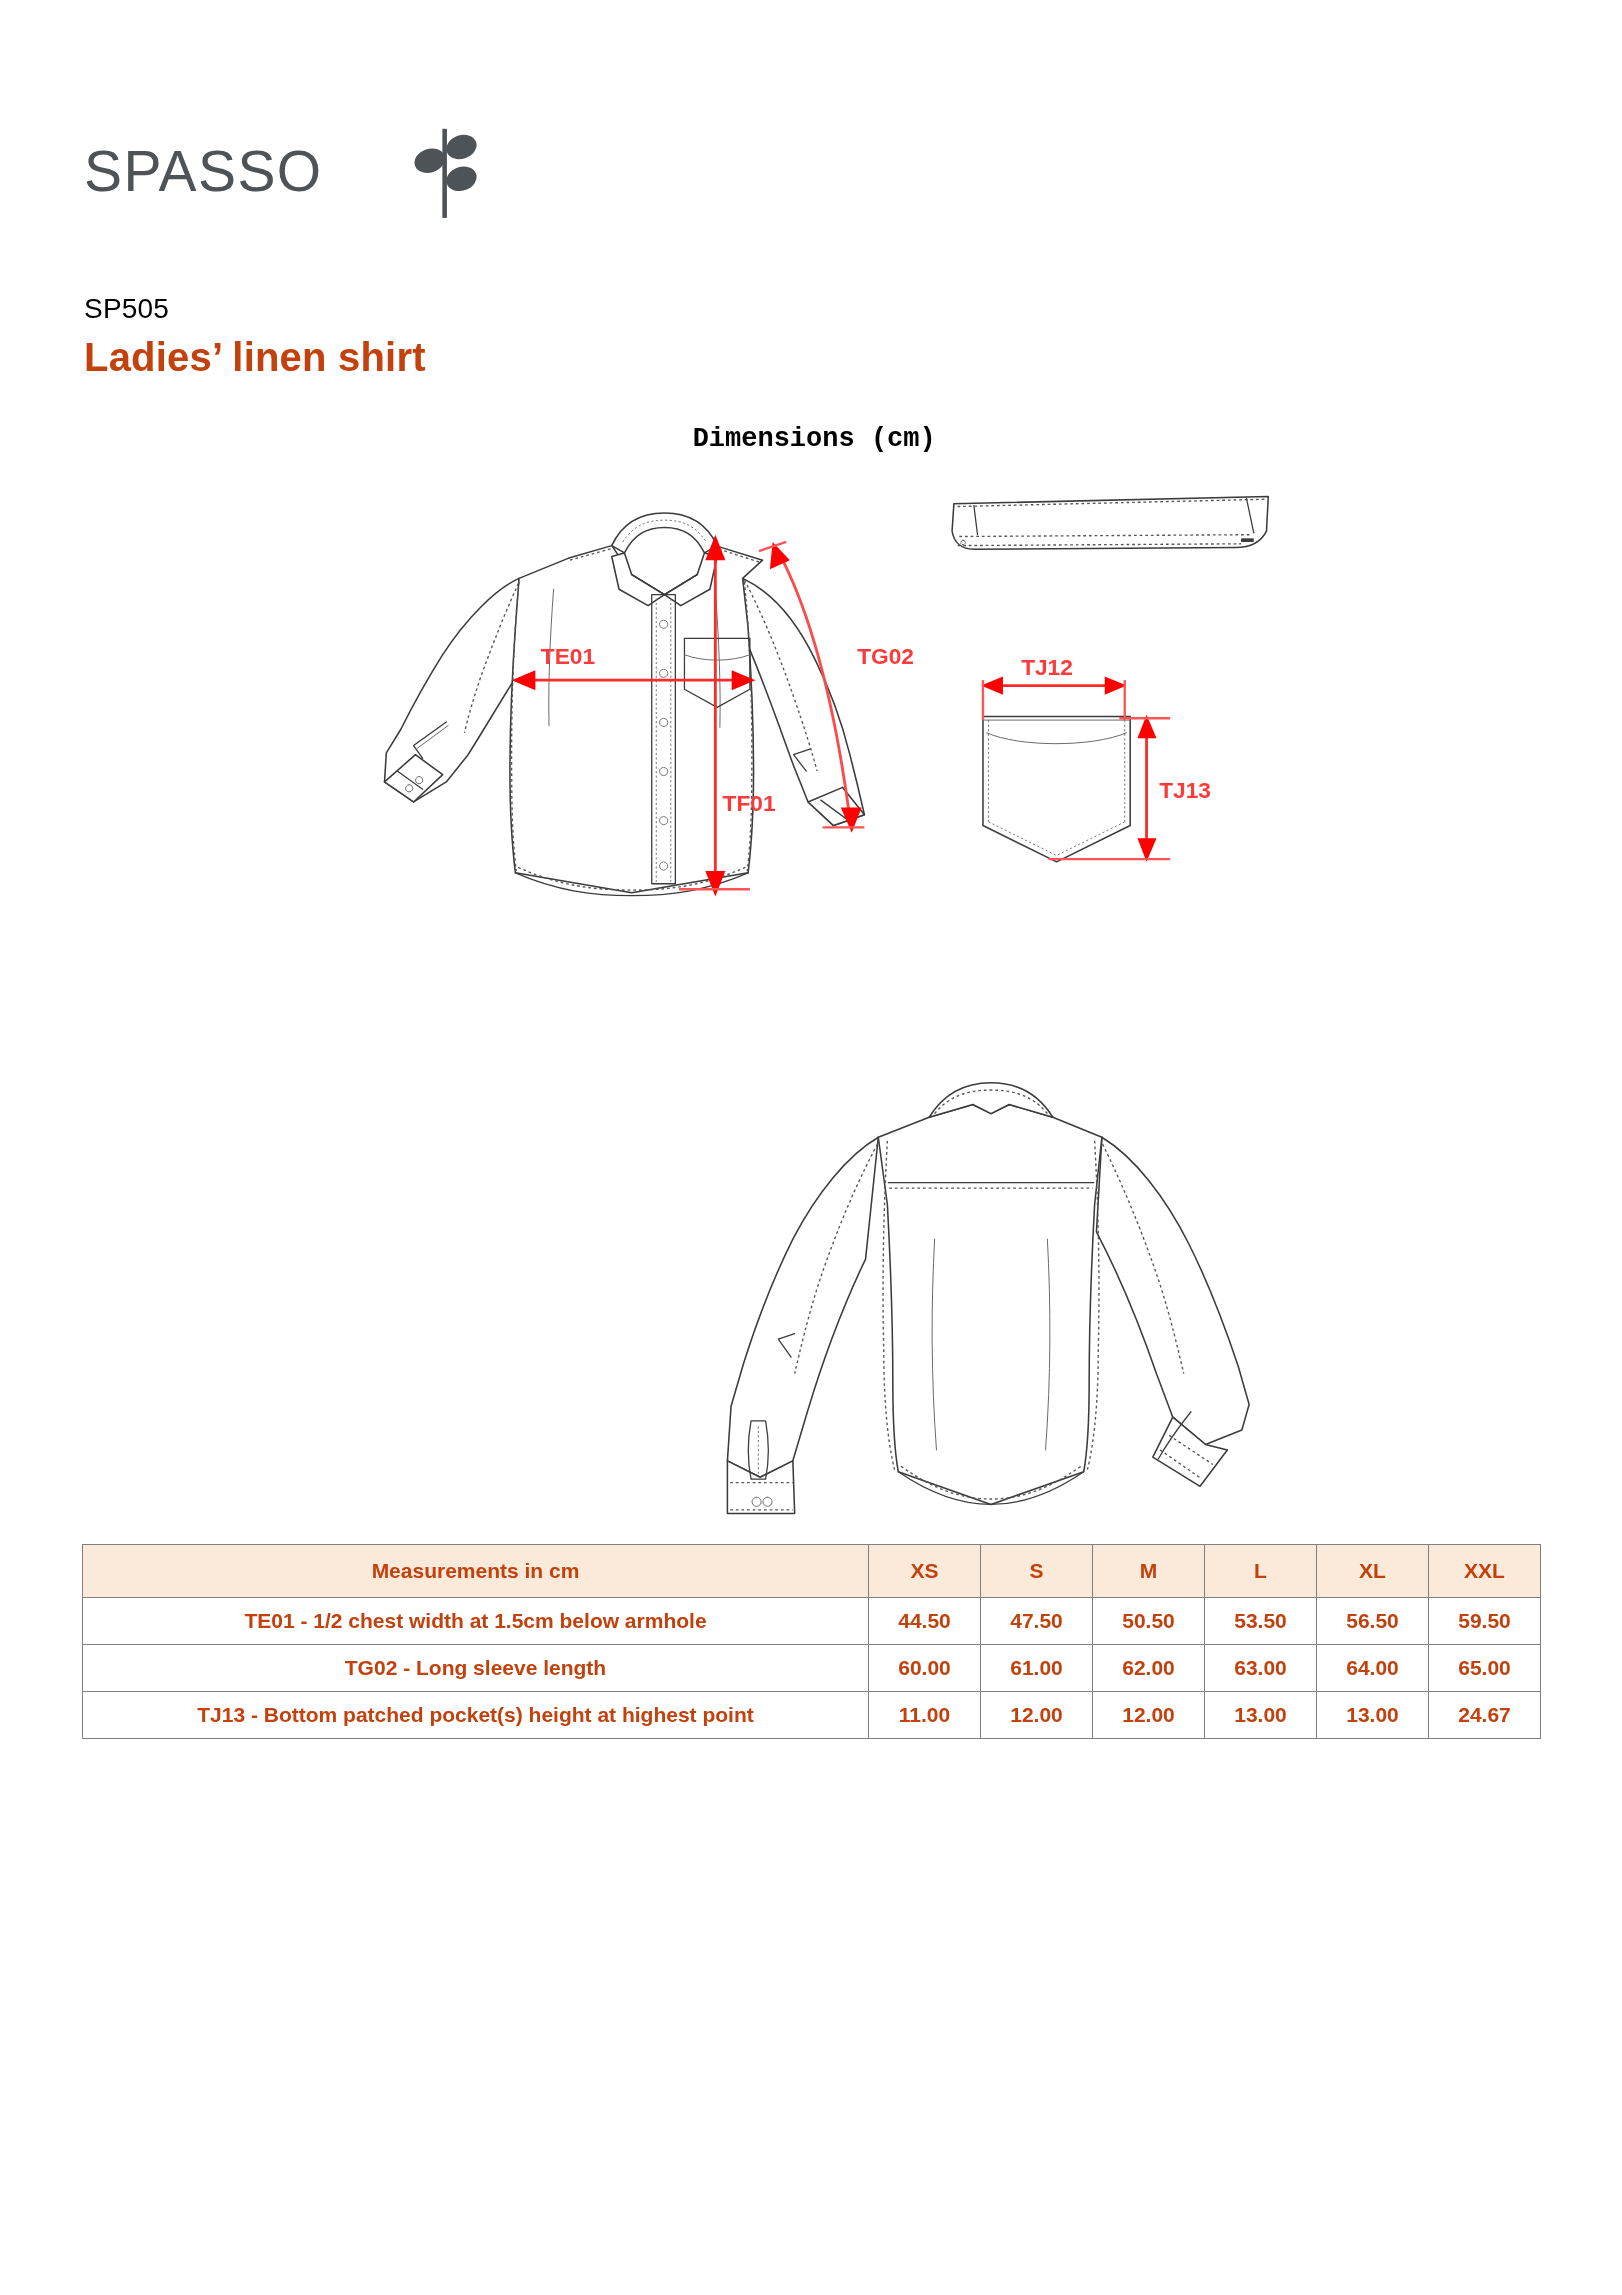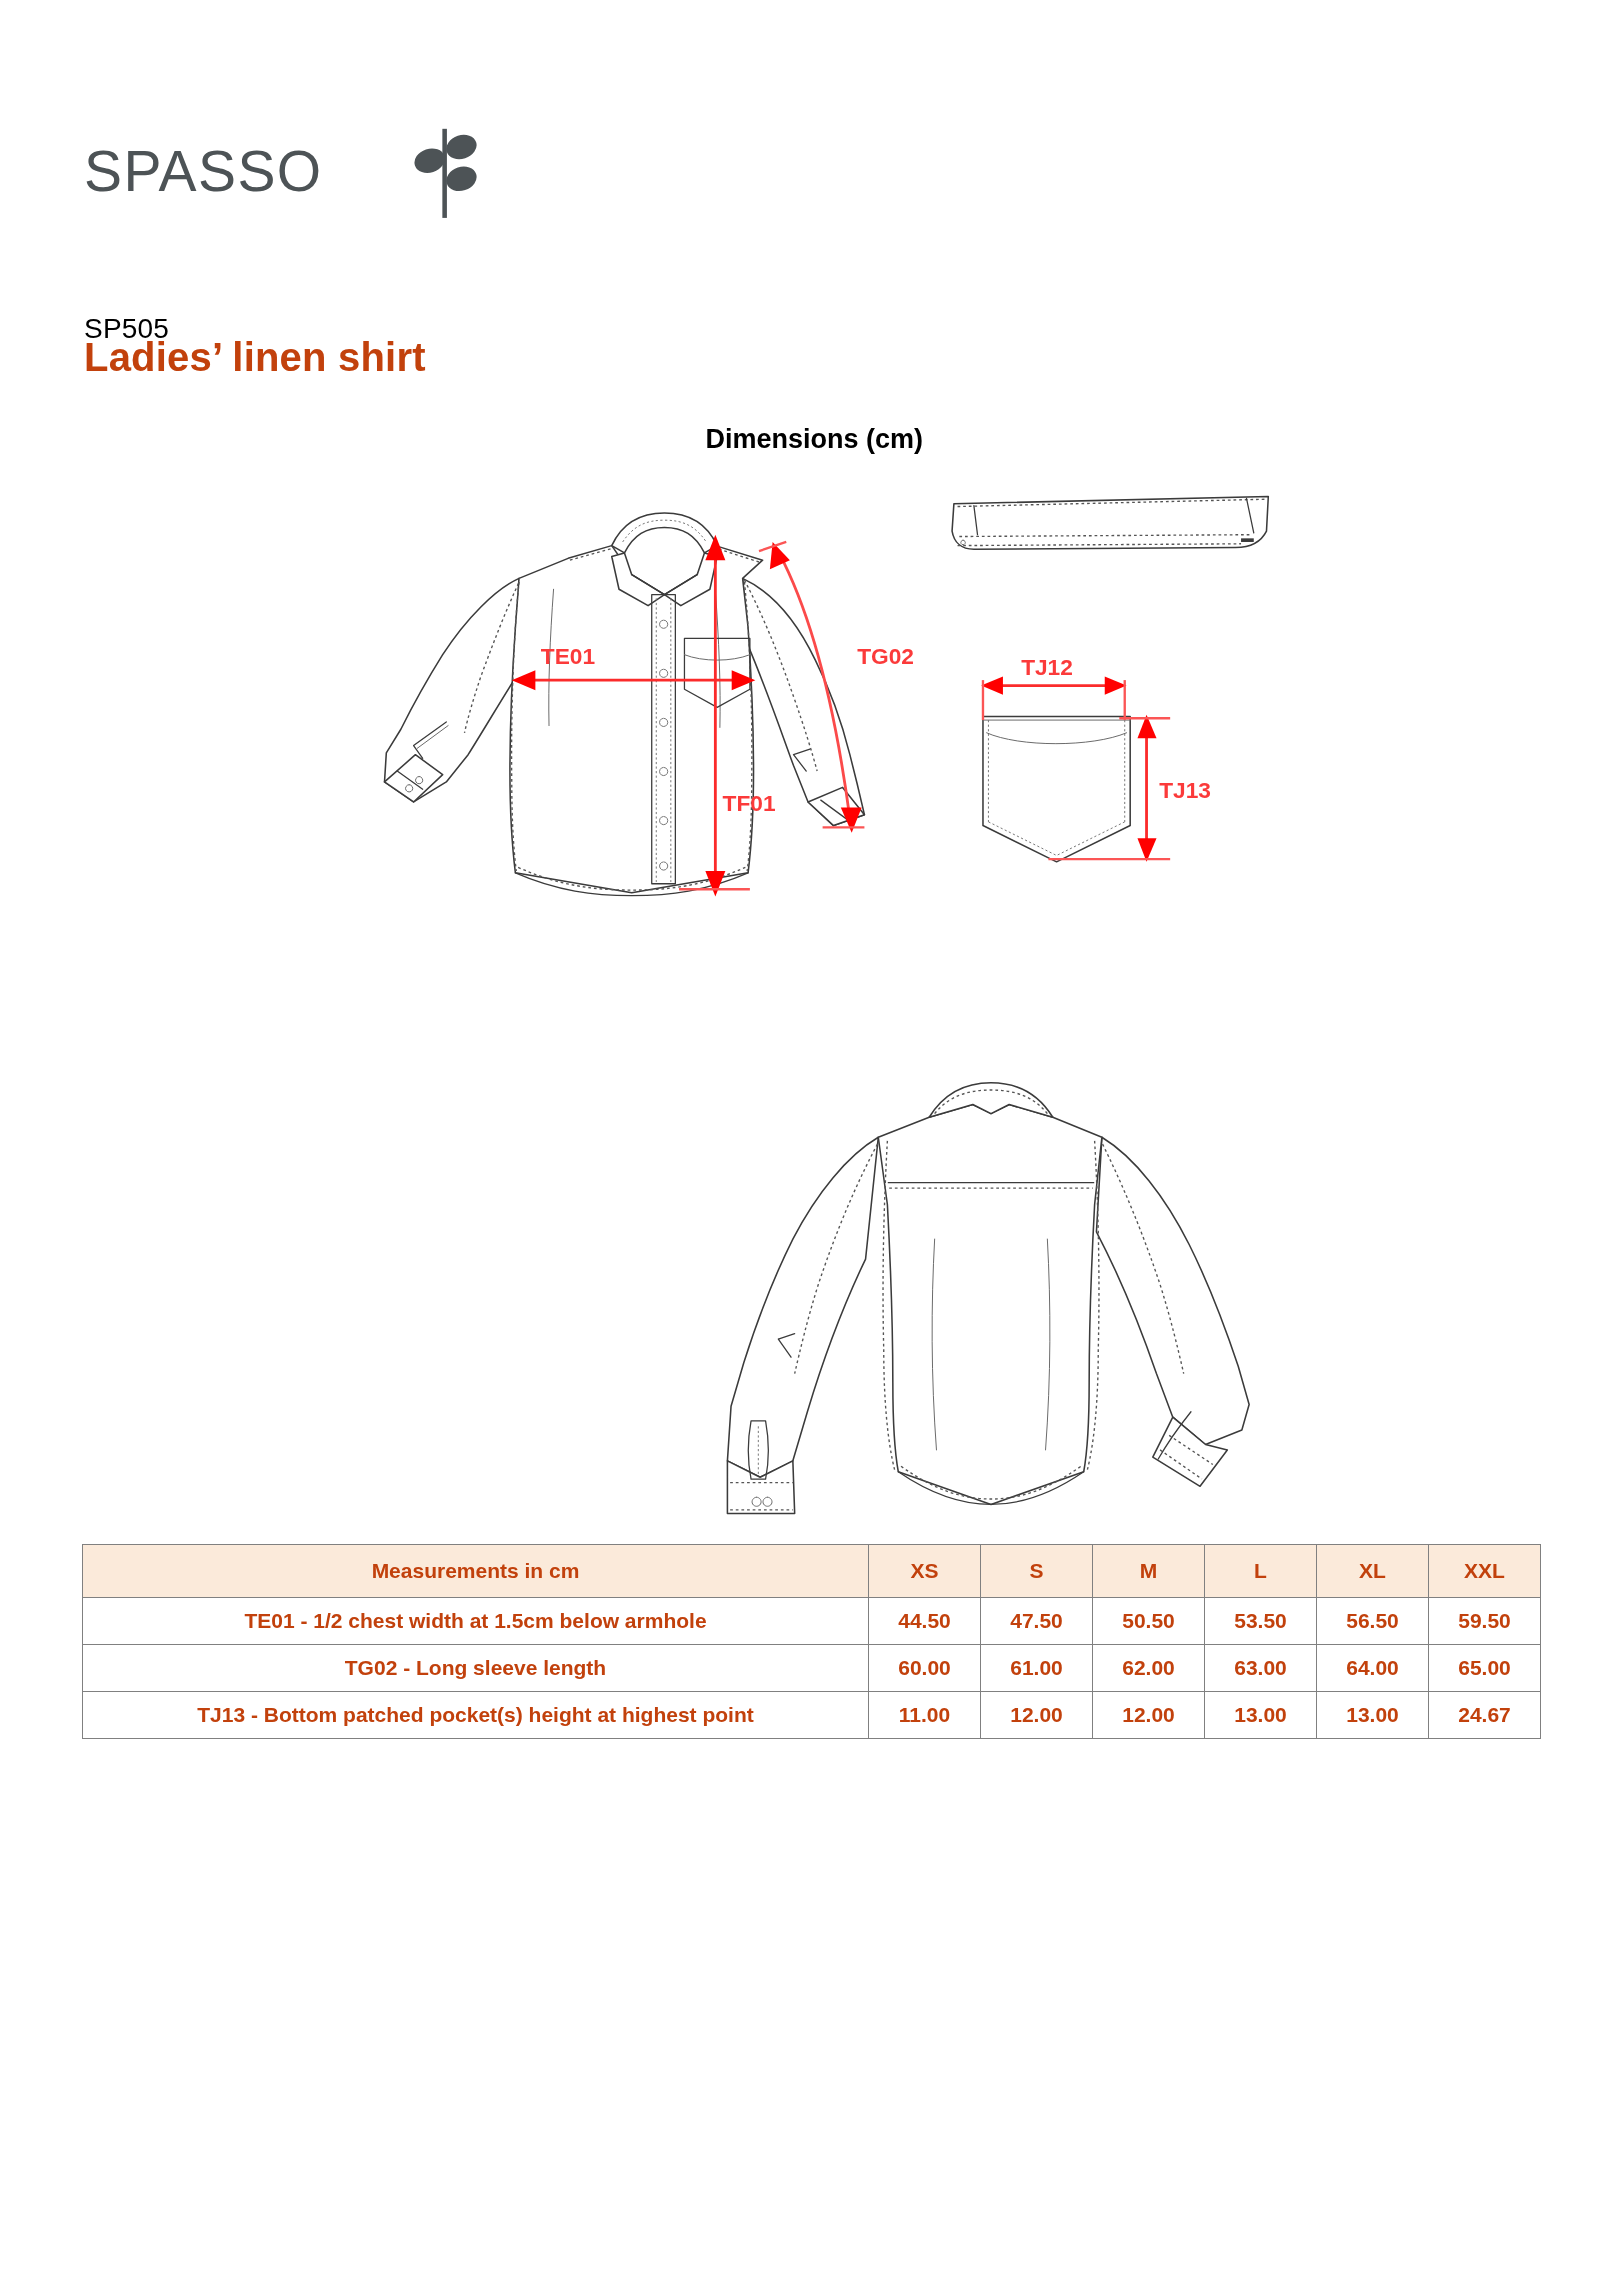--- a/index.html
+++ b/index.html
@@ -43,21 +43,20 @@
 
   
   #product-code {
     position: absolute;
     left: 84px;
     top: 293px;
     font-size: 28px;
     font-weight: 400;
     color: #000000;
     letter-spacing: 0.2px;
-    margin-top: 20px;
   }
   #product-name {
     position: absolute;
     left: 84px;
     top: 335px;
     font-size: 40px;
     font-weight: 700;
     color: #c2410c;
     letter-spacing: 0.2px;
   }
@@ -65,20 +64,21 @@
   
   #dimensions-heading {
     position: absolute;
     left: 0;
     top: 424px;
     width: 1623px;
     text-align: center;
     font-size: 27px;
     font-weight: 700;
     color: #000000;
+    font-family: Liberation Mono, monospace;
   }
   #dimensions-heading .inner {
     position: relative;
     left: 2.7px;
   }
 
   
   #drawing-front-wrap {
     position: absolute;
     left: 359px;

